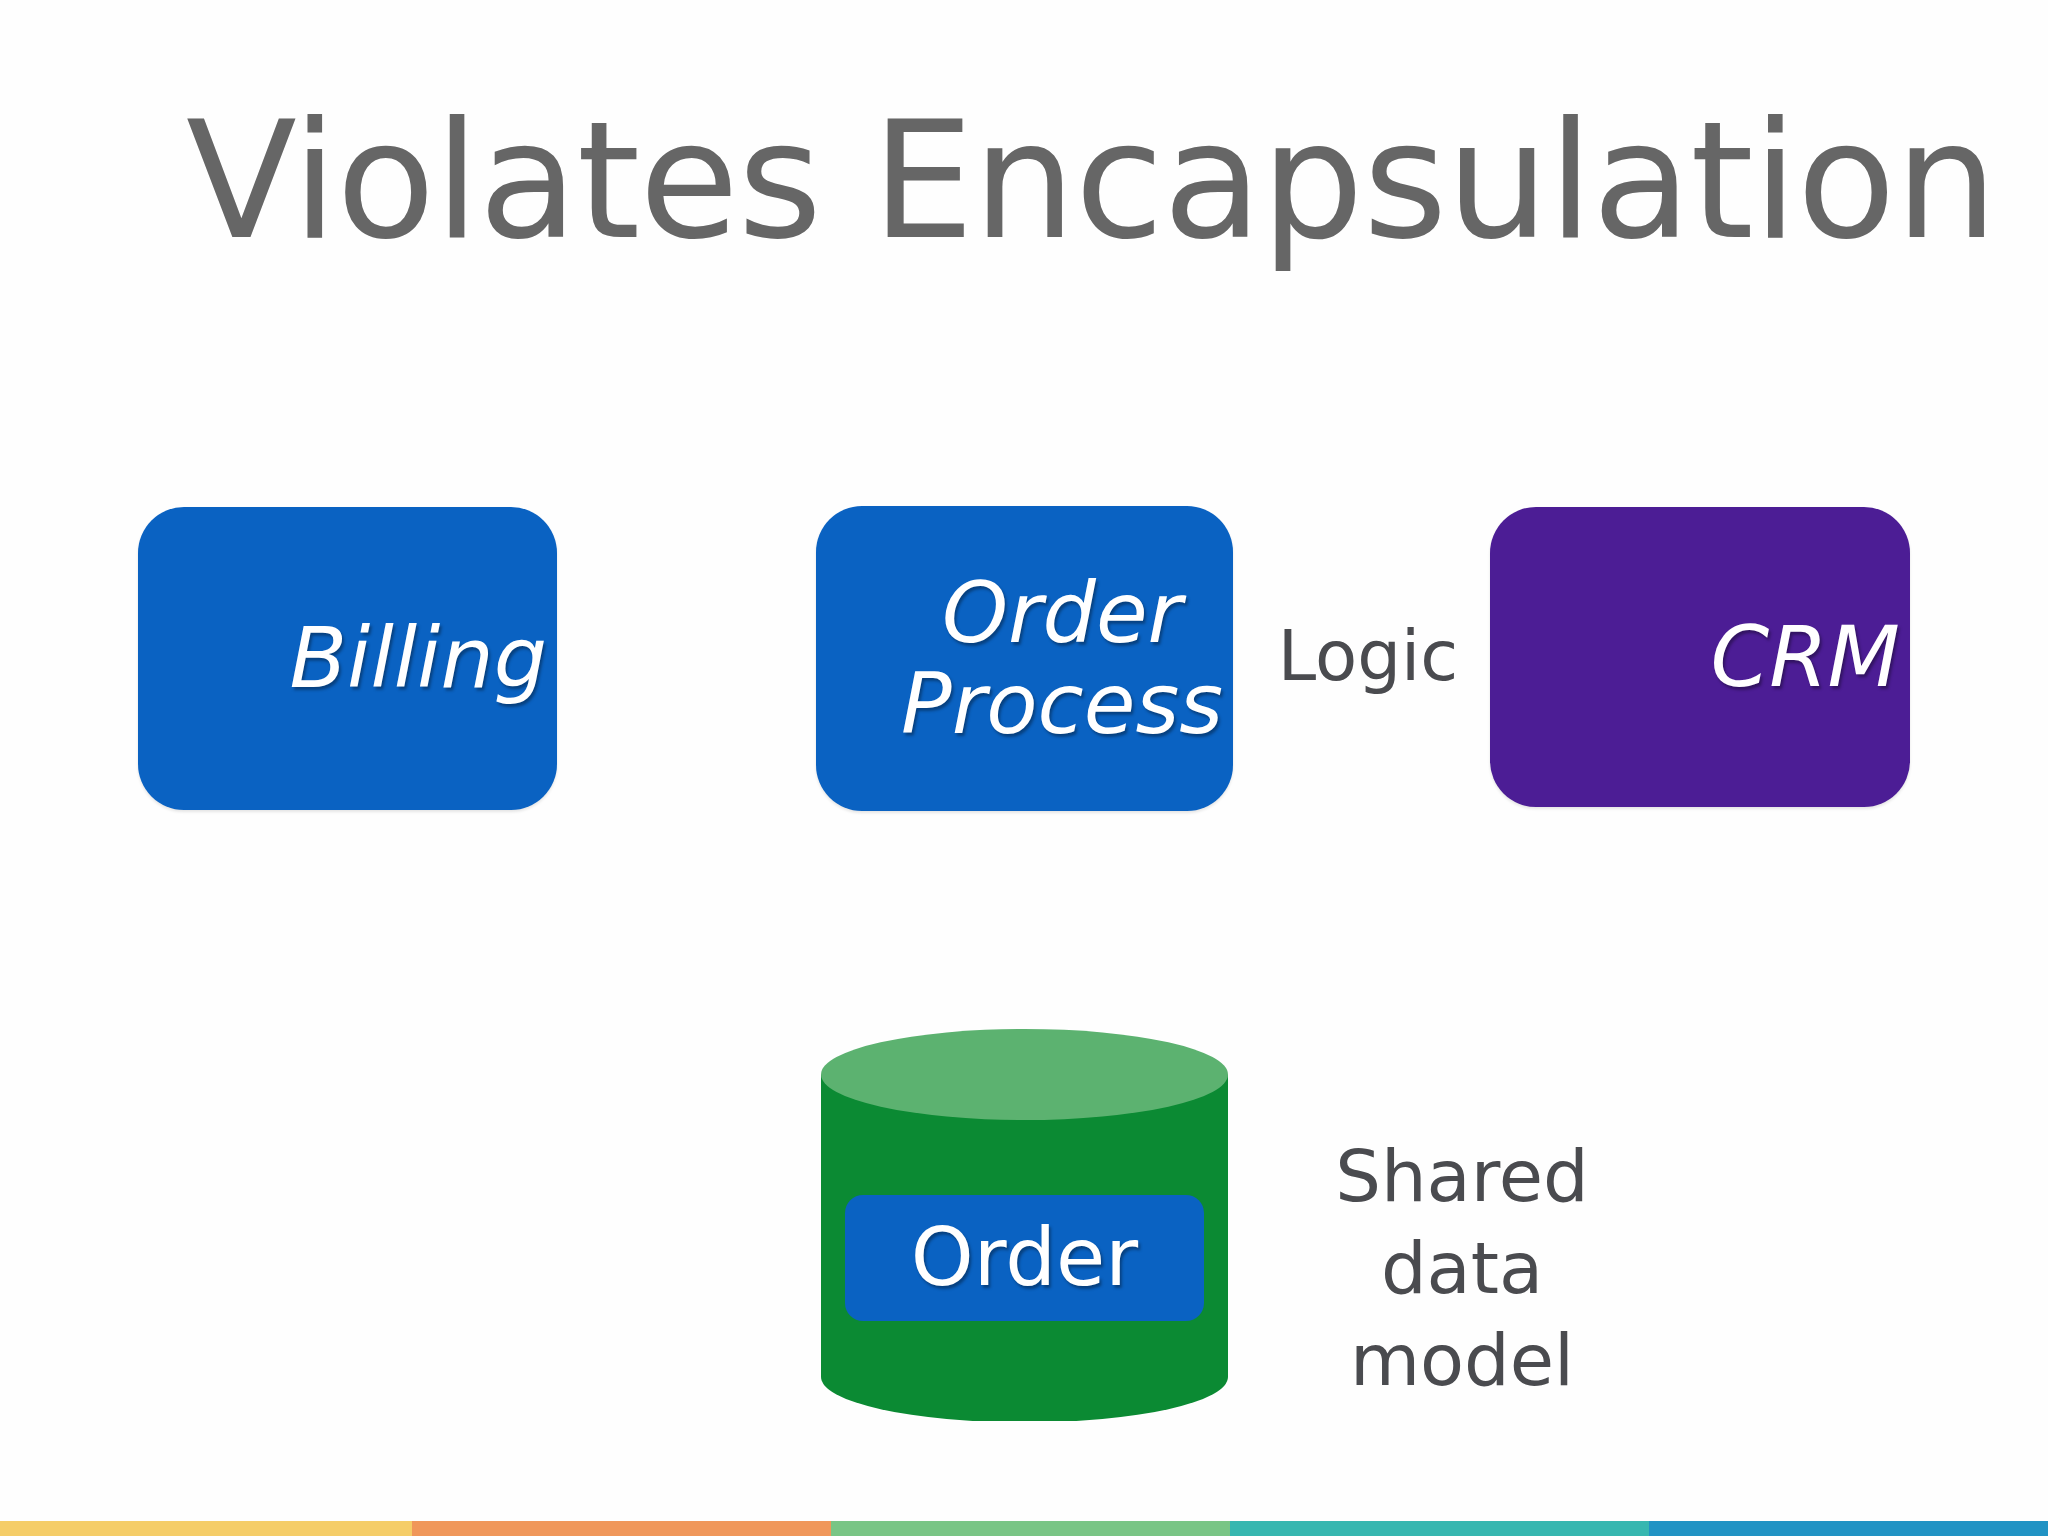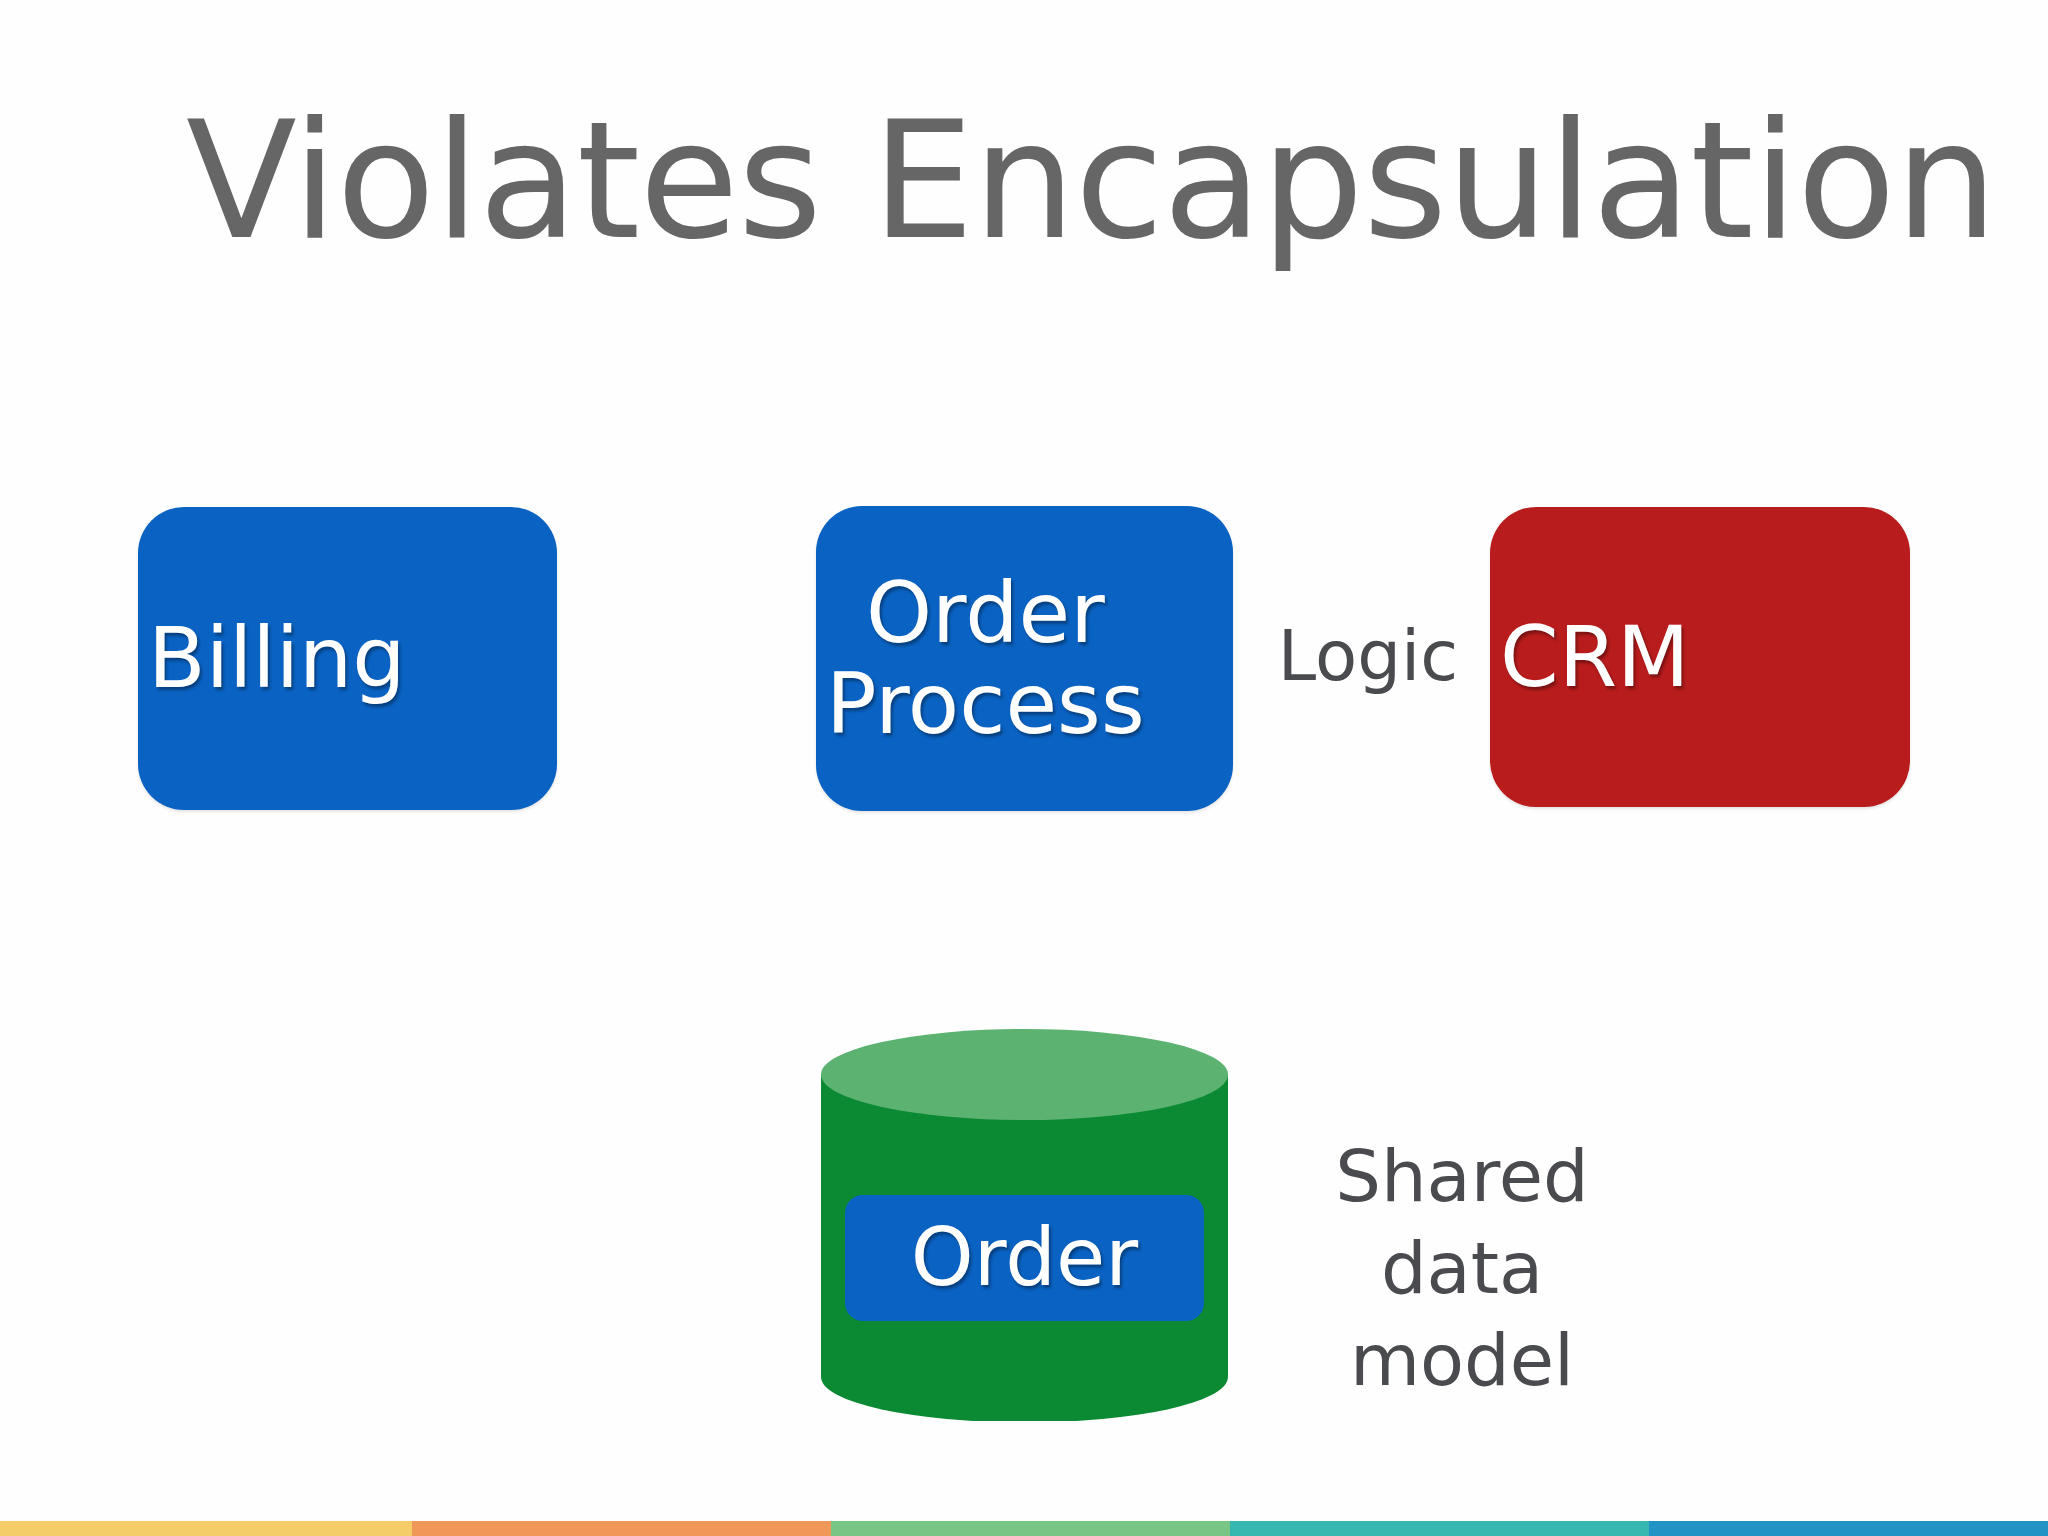--- a/index.html
+++ b/index.html
@@ -34,23 +34,24 @@
     white-space: nowrap;
   }
 
   
   .svc-box {
     position: absolute;
     background: #0a62c2;
     border-radius: 46px;
     display: flex;
     align-items: center;
-    justify-content: flex-start;
+    justify-content: flex-end;
     box-sizing: border-box;
     box-shadow: 0 2px 3px rgba(0,0,0,0.10);
+    font-style: italic;
   }
   .svc-label {
     color: #ffffff;
     font-family: "DejaVu Sans", sans-serif;
     font-size: 84px;
     line-height: 1.08;
     font-weight: 400;
     text-align: center;
     text-shadow: 2px 3px 3px rgba(0,0,0,0.35);
     white-space: pre-line;
@@ -132,21 +133,21 @@
     <span class="svc-label">Billing</span>
   </div>
 
   <div class="svc-box" id="box-orderprocess" style="left: 816px; top: 506px; width: 417px; height: 305px; background: rgb(10, 98, 194);">
     <span class="svc-label">Order
 Process</span>
   </div>
 
   <div class="annotation" id="label-logic" style="color: rgb(74, 75, 79);">Logic</div>
 
-  <div class="svc-box" id="box-crm" style="left: 1490px; top: 507px; width: 420px; height: 300px; background: #b91c1c;">
+  <div class="svc-box" id="box-crm" style="left: 1490px; top: 507px; width: 420px; height: 300px; background: #4c1d95;">
     <span class="svc-label">CRM</span>
   </div>
 
   <div id="cylinder" style="left: 821px; top: 1029px; width: 407px; height: 392px;">
     <svg viewBox="0 0 407 392" preserveAspectRatio="none">
 
       <path d="M0,45.5
                L0,348
                A203.5,45.5 0 0 0 407,348
                L407,45.5 Z" fill="#0b8a33"></path>

